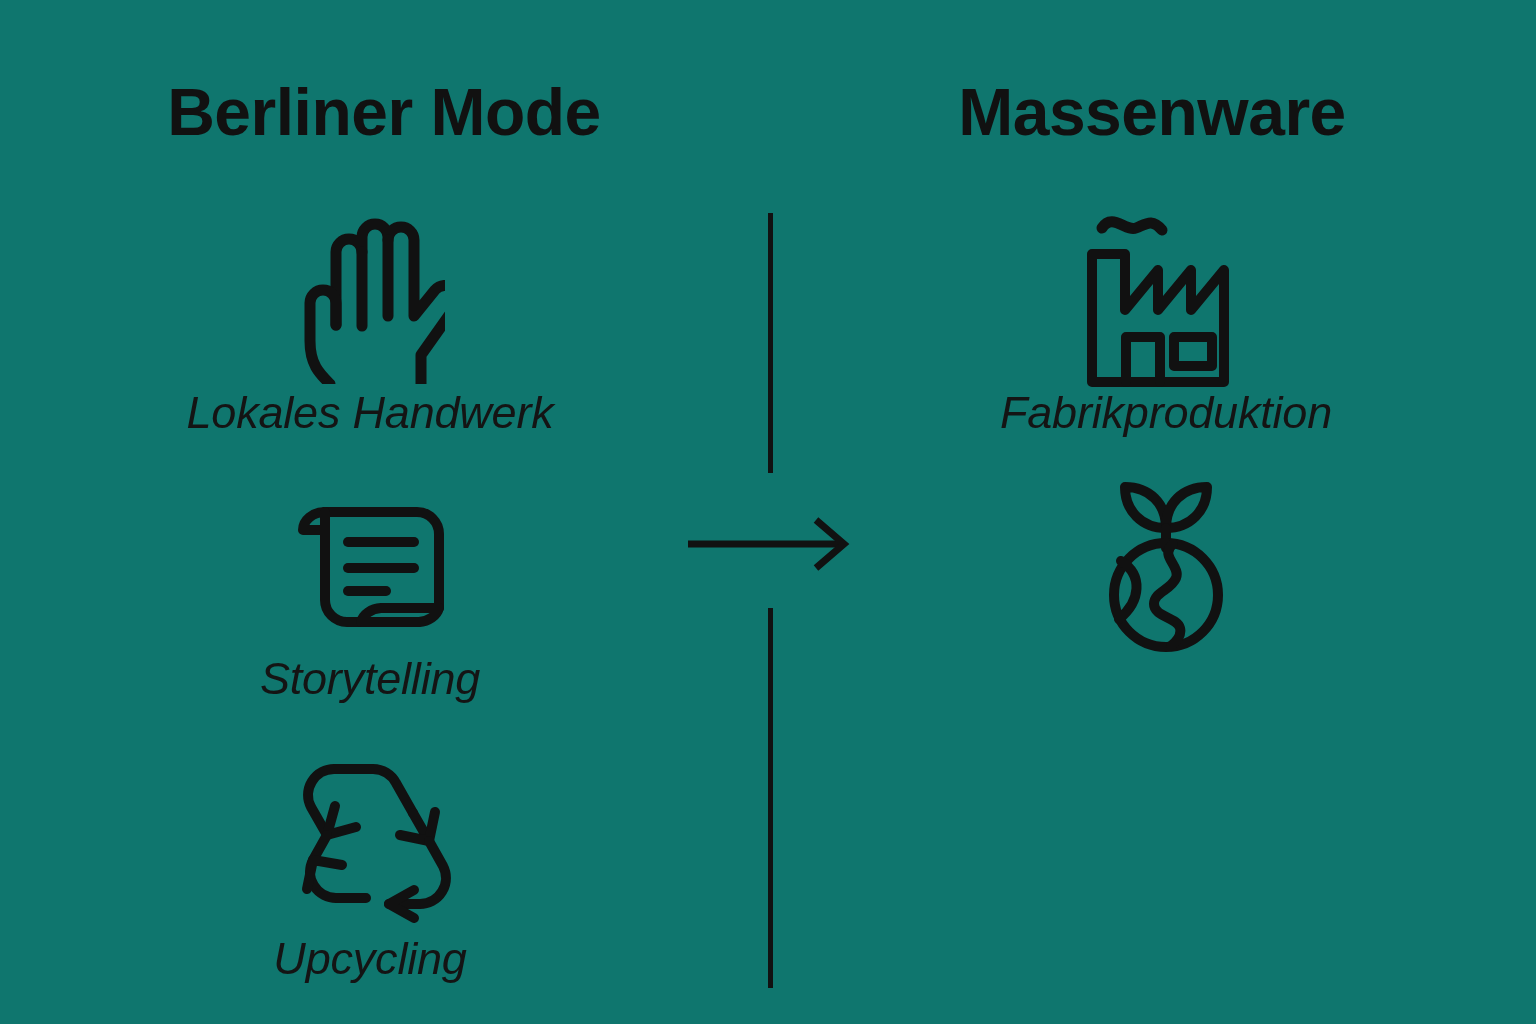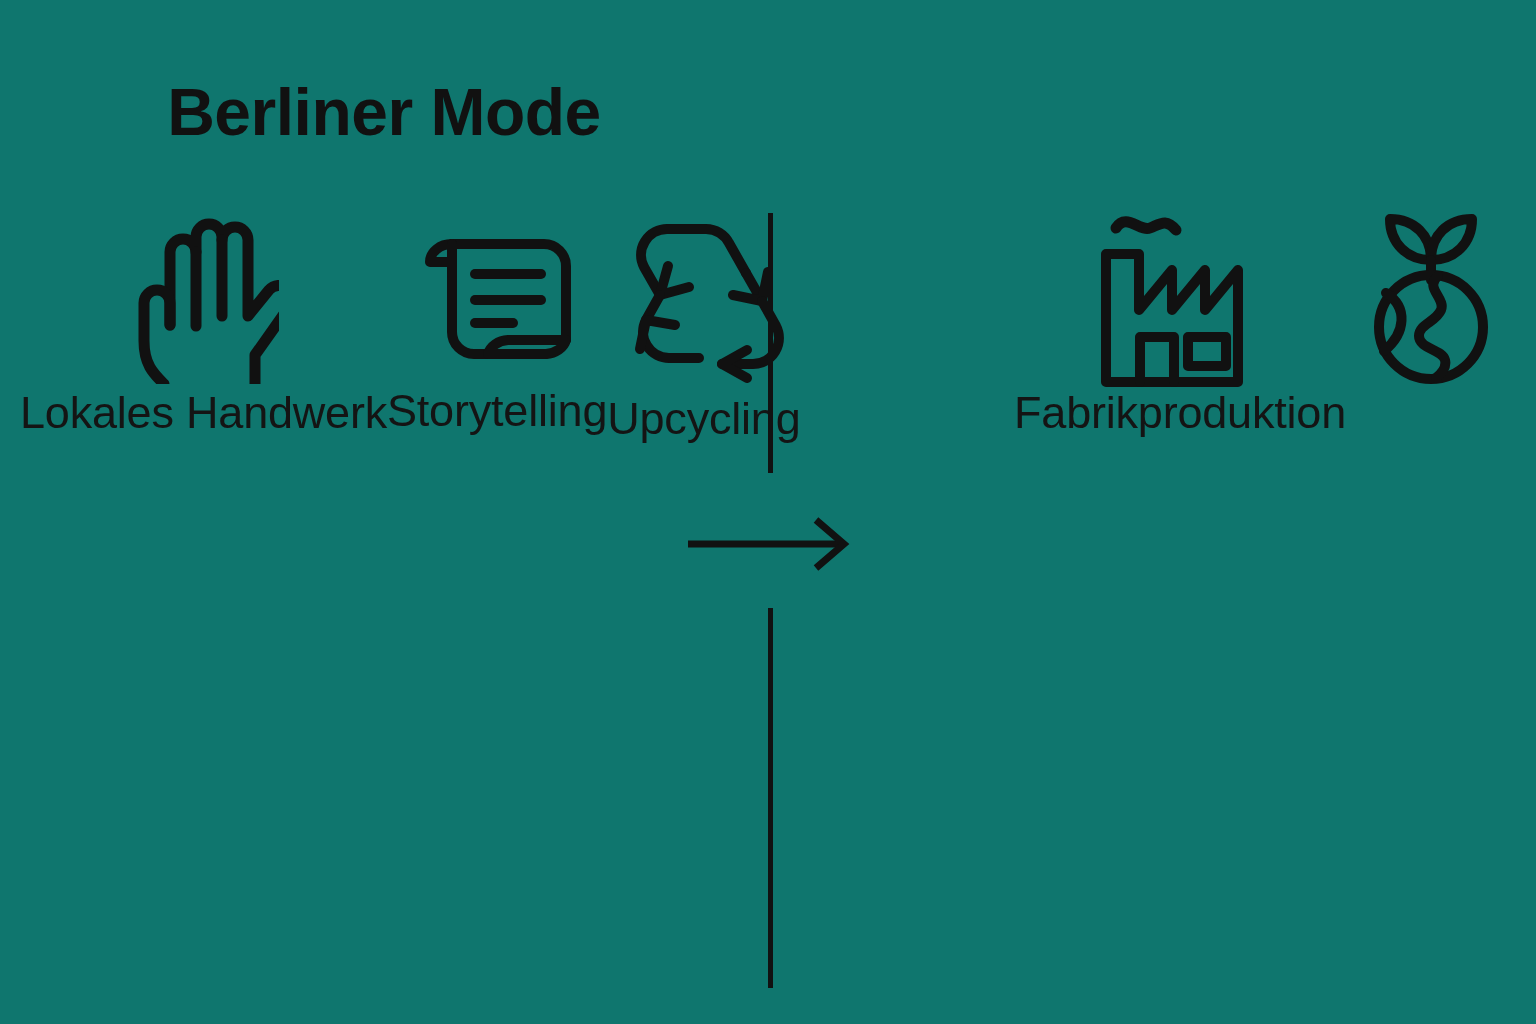--- a/index.html
+++ b/index.html
@@ -34,20 +34,22 @@
   }
   #title-left  { left: 0px;   width: 768px; }
   #title-right { left: 768px; width: 768px; }
 
   
   .column {
     position: absolute;
     top: 196px;
     width: 700px;
     display: flex;
+    flex-direction: column;
+    font-style: italic;
   }
   #col-left  { left: 20px; }
   #col-right { left: 816px; justify-content: flex-end; }
 
   .item {
     height: 268px;
     display: flex;
     flex-direction: column;
     align-items: center;
     justify-content: flex-start;
@@ -99,20 +101,21 @@
     height: 64px;
   }
 </style>
 </head>
 <body>
 
 <div id="canvas">
 
   <div class="column-title" id="title-left">Berliner Mode</div>
 
+  <div class="column-title" id="title-right">Massenware</div>
 
   <div class="column" id="col-left">
 
     <div class="item">
       <div class="item-icon">
         <svg width="150" height="180" viewBox="0 0 150 180" fill="none" stroke="#111111" stroke-width="11" stroke-linecap="round" stroke-linejoin="round">
           <path d="M41 121 V48 a13 13 0 0 1 26 0 V33 a13 13 0 0 1 26 0 V36 a13 13 0 0 1 26 0 V112
                    l21 -26 a13 13 0 0 1 20 17 l-34 48 v30"></path>
           <path d="M41 121 V99 a13 13 0 0 0 -26 0 v38 c0 24 10 33 20 43 v18"></path>
           <path d="M67 48 v74"></path>

